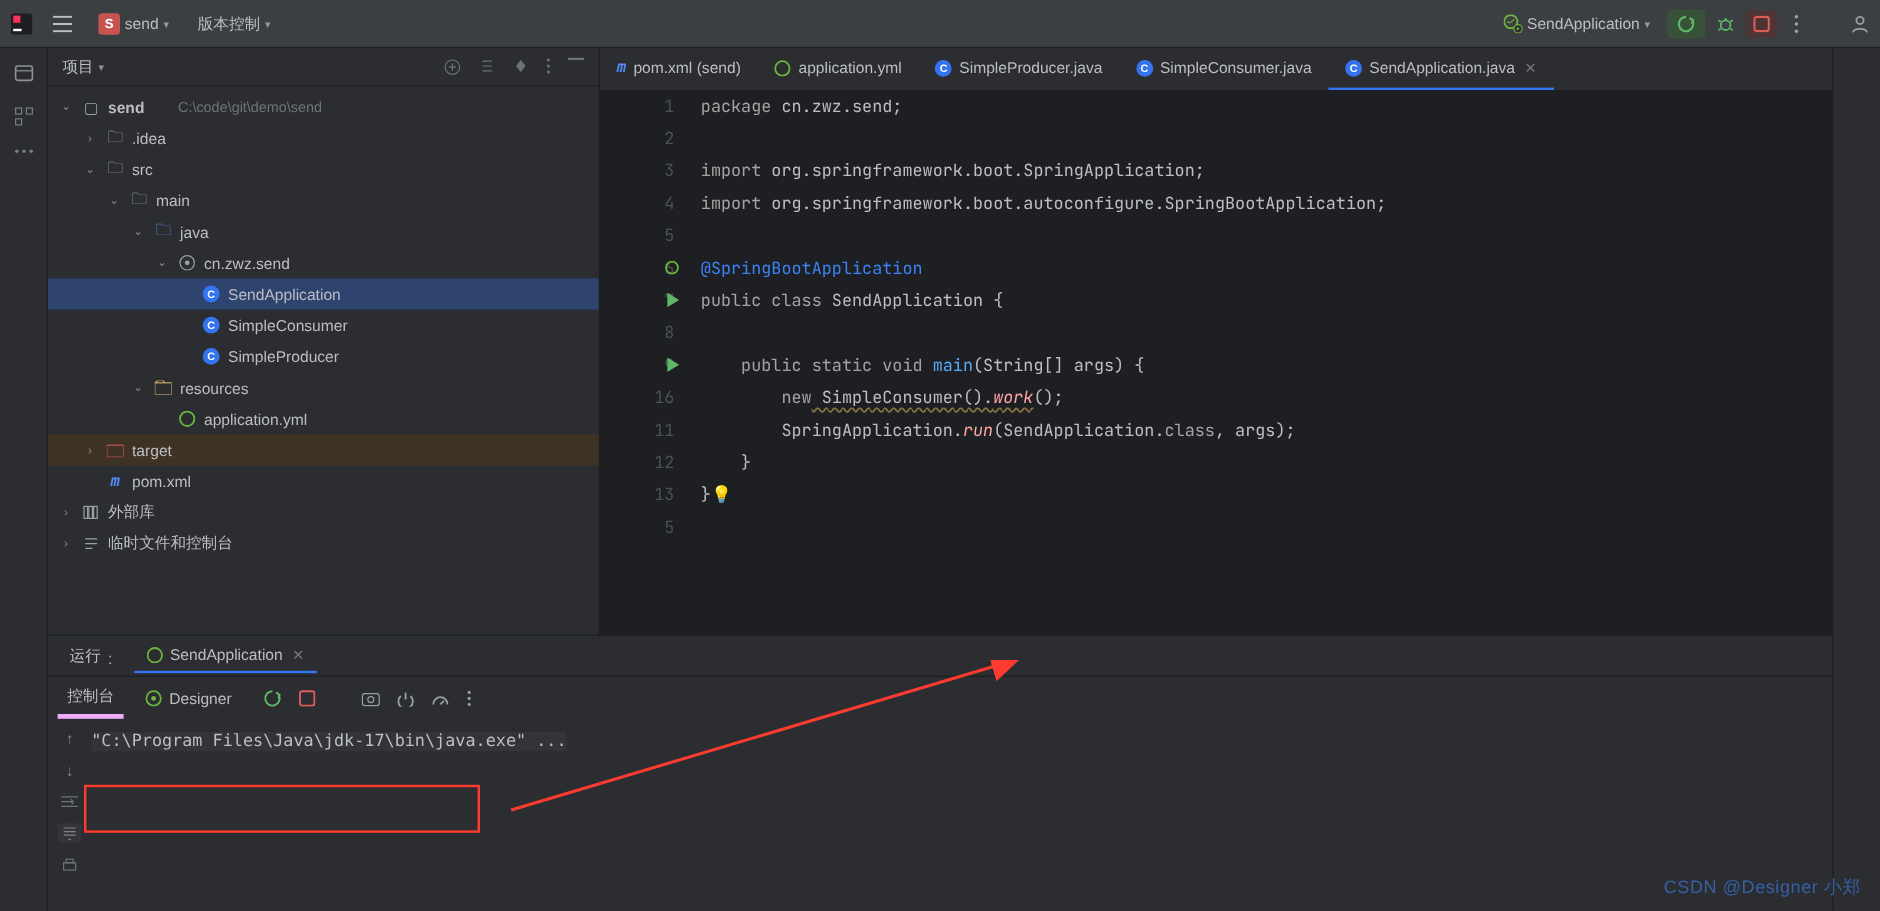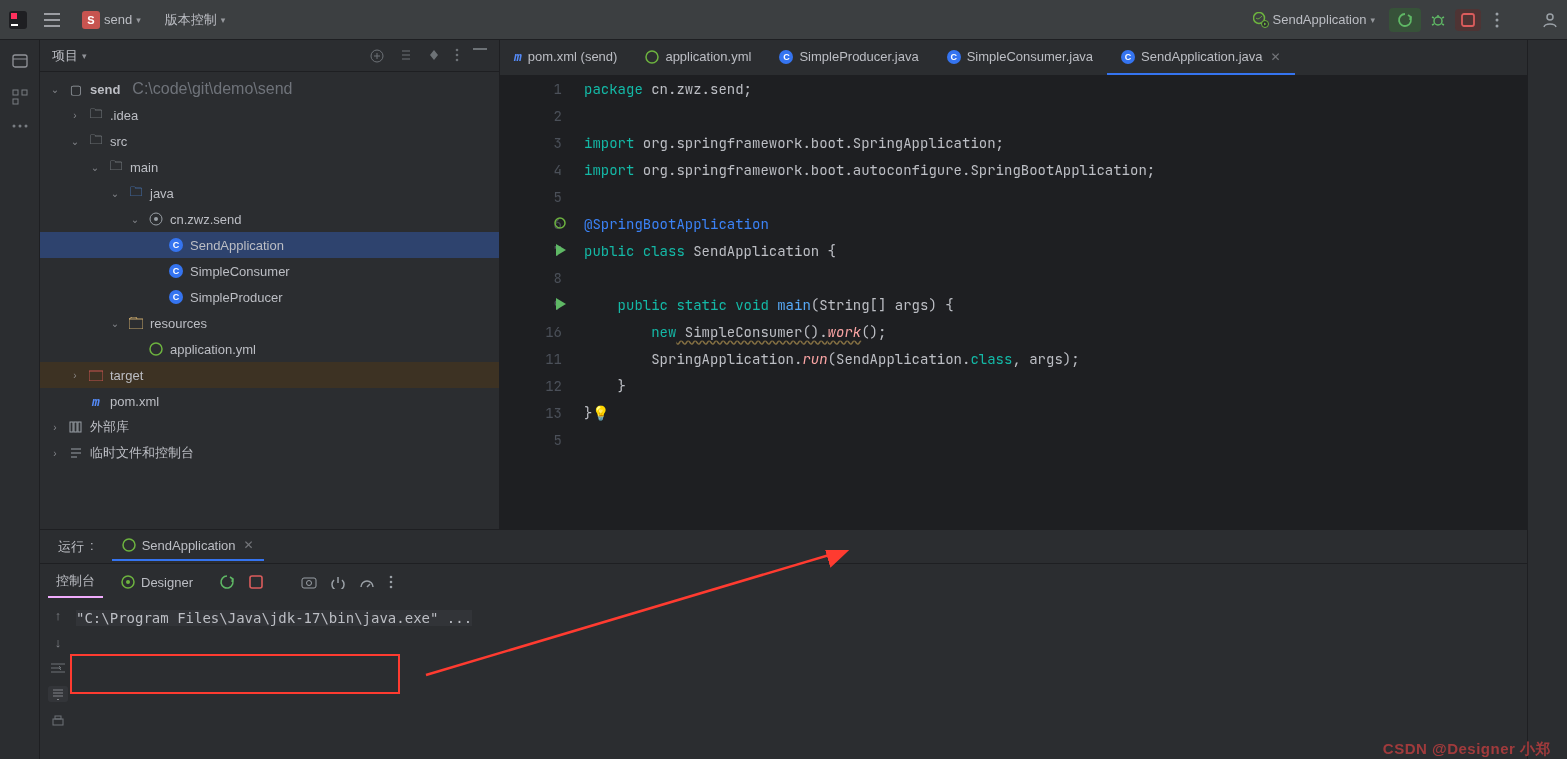--- a/index.html
+++ b/index.html
@@ -24,56 +24,56 @@
 .panel-header { height: 32px; display: flex; align-items: center; padding: 0 12px; justify-content: space-between; border-bottom: 1px solid #1e1f22; }
 .panel-title { display: flex; align-items: center; gap: 4px; }
 .panel-actions { display: flex; gap: 14px; opacity: 0.6; }
 .tree { flex: 1; overflow: auto; padding: 4px 0; }
 .tree-row { display: flex; align-items: center; height: 26px; padding-left: 8px; cursor: pointer; gap: 6px; }
 .tree-row.selected { background: #2e436e; }
 .tree-row.highlighted { background: #3d3223; }
 .tree-arrow { width: 14px; display: inline-flex; justify-content: center; font-size: 10px; opacity: 0.6; }
 .tree-icon { width: 16px; display: inline-flex; justify-content: center; }
 .tree-label { white-space: nowrap; }
-.tree-hint { color: #6f737a; margin-left: 6px; font-size: 16px; }
+.tree-hint { color: #6f737a; margin-left: 22px; font-size: 12px; }
 .folder-icon { color: #9aa0a6; }
 .folder-icon.blue { color: #5394ec; }
 .class-icon { width: 14px; height: 14px; border-radius: 50%; background: #3574f0; color: #fff; font-size: 9px; display: flex; align-items: center; justify-content: center; font-weight: bold; }
 .m-icon { color: #548af7; font-family: ui-monospace, monospace; font-weight: bold; font-style: italic; }
 .editor { flex: 1; display: flex; flex-direction: column; background: #1e1f22; min-width: 0; }
 .tabs { height: 36px; display: flex; align-items: stretch; border-bottom: 1px solid #1e1f22; background: #2b2d30; }
 .tab { display: flex; align-items: center; gap: 6px; padding: 0 14px; cursor: pointer; border-bottom: 2px solid transparent; }
 .tab.active { border-bottom-color: #3574f0; }
 .tab-close { opacity: 0.5; font-size: 12px; margin-left: 2px; }
 .code-area { flex: 1; display: flex; font-family: "JetBrains Mono", Consolas, monospace; font-size: 14px; line-height: 27px; }
 .gutter { width: 80px; text-align: right; padding-right: 18px; color: #4b5059; user-select: none; position: relative; }
 .gutter-line { height: 27px; position: relative; }
 .gutter-mark { position: absolute; right: -4px; top: 6px; }
 .code { flex: 1; padding-left: 4px; white-space: pre; color: #bcbec4; }
-.kw { color: #14b8a6; }
+.kw { color: #a3a3a3; }
 .ann { color: #3b82f6; }
 .fn { color: #56a8f5; }
 .fn-i { color: #fca5a5; font-style: italic; }
 .underline { text-decoration: underline wavy #857042; text-underline-offset: 3px; }
 .bulb { color: #f2c55c; }
 .lower { height: 230px; border-top: 1px solid #1e1f22; display: flex; flex-direction: column; background: #2b2d30; }
 .run-tabs { height: 34px; display: flex; align-items: center; padding: 0 8px; gap: 8px; border-bottom: 1px solid #1e1f22; }
-.run-tab { display: flex; align-items: flex-start; gap: 6px; padding: 6px 10px; cursor: pointer; }
+.run-tab { display: flex; align-items: flex-end; gap: 6px; padding: 6px 10px; cursor: pointer; }
 .run-tab.active { border-bottom: 2px solid #3574f0; }
 .console-bar { height: 36px; display: flex; align-items: center; padding: 0 8px; gap: 10px; }
 .console-tab { padding: 6px 8px; cursor: pointer; }
-.console-tab.active { border-bottom: 2px solid #f0abfc; }
+.console-tab.active { border-bottom: 4px solid #f0abfc; }
 .console-actions { display: flex; gap: 14px; align-items: center; margin-left: 8px; }
 .console-body { flex: 1; display: flex; }
 .console-gutter { width: 36px; display: flex; flex-direction: column; align-items: center; gap: 12px; padding-top: 8px; opacity: 0.6; }
 .console-text { flex: 1; font-family: Consolas, monospace; font-size: 14px; line-height: 28px; padding: 4px 0; color: #bcbec4; position: relative; }
 .console-text .dim { background: #323438; }
 .highlight-box { border: 2px solid #ff3b30; position: absolute; padding: 0; pointer-events: none; }
 .arrow-svg { position: absolute; pointer-events: none; }
-.watermark { position: absolute; right: 16px; bottom: 0; color: #ef4444; opacity: 0.6; font-size: 15px; letter-spacing: 0.5px; font-weight: bold; }
+.watermark { position: absolute; right: 16px; bottom: 10px; color: #3b82f6; opacity: 0.6; font-size: 15px; letter-spacing: 0.5px; }
 svg { display: block; }
 </style>
 </head>
 <body>
 
 <div class="topbar">
   <div class="left">
     <span class="ij-logo">
       <svg width="18" height="18">
           <rect width="18" height="18" rx="3" fill="#1e1f22"></rect>

